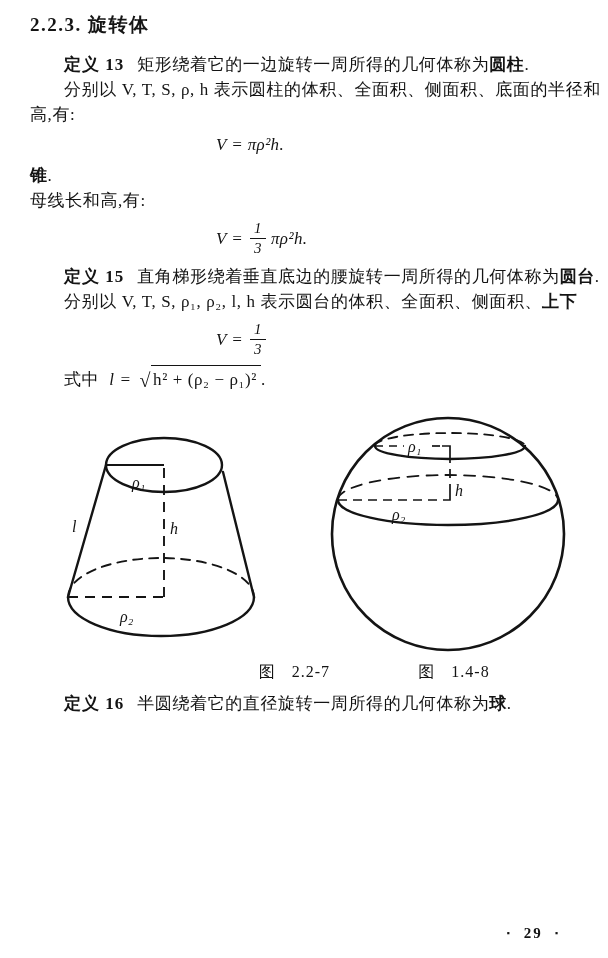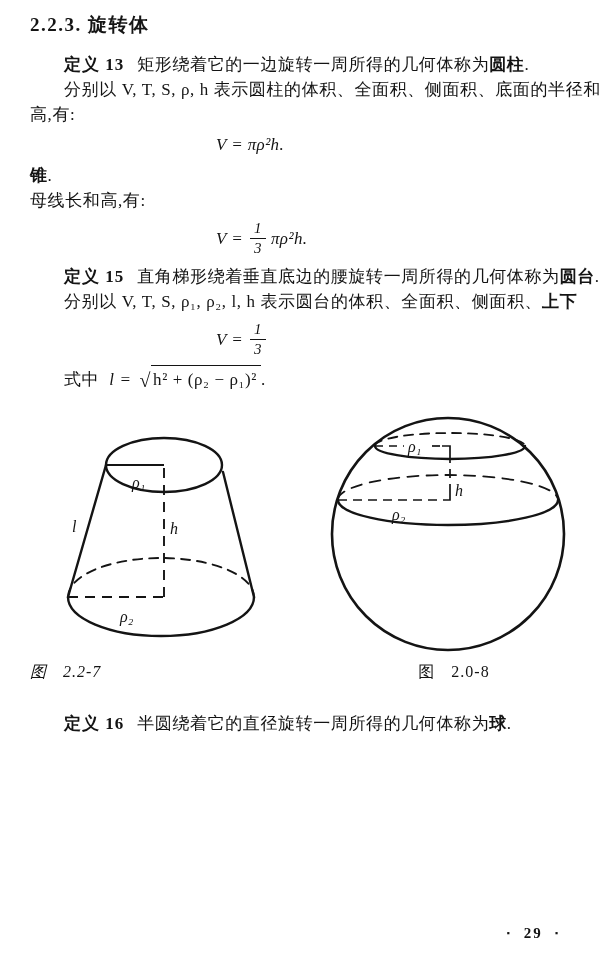--- a/index.html
+++ b/index.html
@@ -45,23 +45,23 @@
   .radicand{border-top:1.7px solid #141414;padding:1px 4px 0 2px;}
   .figures-row{
     display:flex;justify-content:space-between;align-items:flex-start;
     margin-top:10px;height:246px;
   }
   .figbox1{margin-left:6px;padding-top:22px;}
   .figbox2{margin-right:0;}
   .captions-row{display:flex;margin-top:4px;}
   .caption{font-size:16px;letter-spacing:1px;}
   .caption .cap-prefix{margin-right:16px;}
-  .caption1{width:300px;text-align:left;font-style:italic;}
+  .caption1{width:300px;text-align:right;}
   .caption2{width:248px;text-align:center;}
-  .def16-line{margin-top:28px;}
+  .def16-line{margin-top:8px;}
   .page-number{
     position:absolute;right:48px;bottom:16px;
     font-size:15px;font-weight:bold;letter-spacing:2px;
     display:flex;align-items:center;gap:12px;
   }
   .page-number .sq{font-size:9px;transform:translateY(-1px);}
   svg text{
     font-family:"Liberation Serif","DejaVu Serif",serif;
     font-style:italic;font-size:16px;fill:#141414;
   }
@@ -184,21 +184,21 @@
       </svg>
     </div>
 
   </div>
 
   <div class="captions-row">
     <span class="caption caption1">
       <span class="cap-prefix">图</span><span>2.2-7</span>
     </span>
     <span class="caption caption2">
-      <span class="cap-prefix">图</span><span>2.0-8</span>
+      <span class="cap-prefix">图</span><span>1.4-8</span>
     </span>
   </div>
 
   <div class="textline indent def16-line">
     <span class="def-label">定义 16</span><span>半圆绕着它的直径旋转一周所得的几何体称为</span><span class="term">球</span><span>.</span>
   </div>
 
   <div class="page-number">
     <span class="sq">▪</span>
       <span>29</span>

